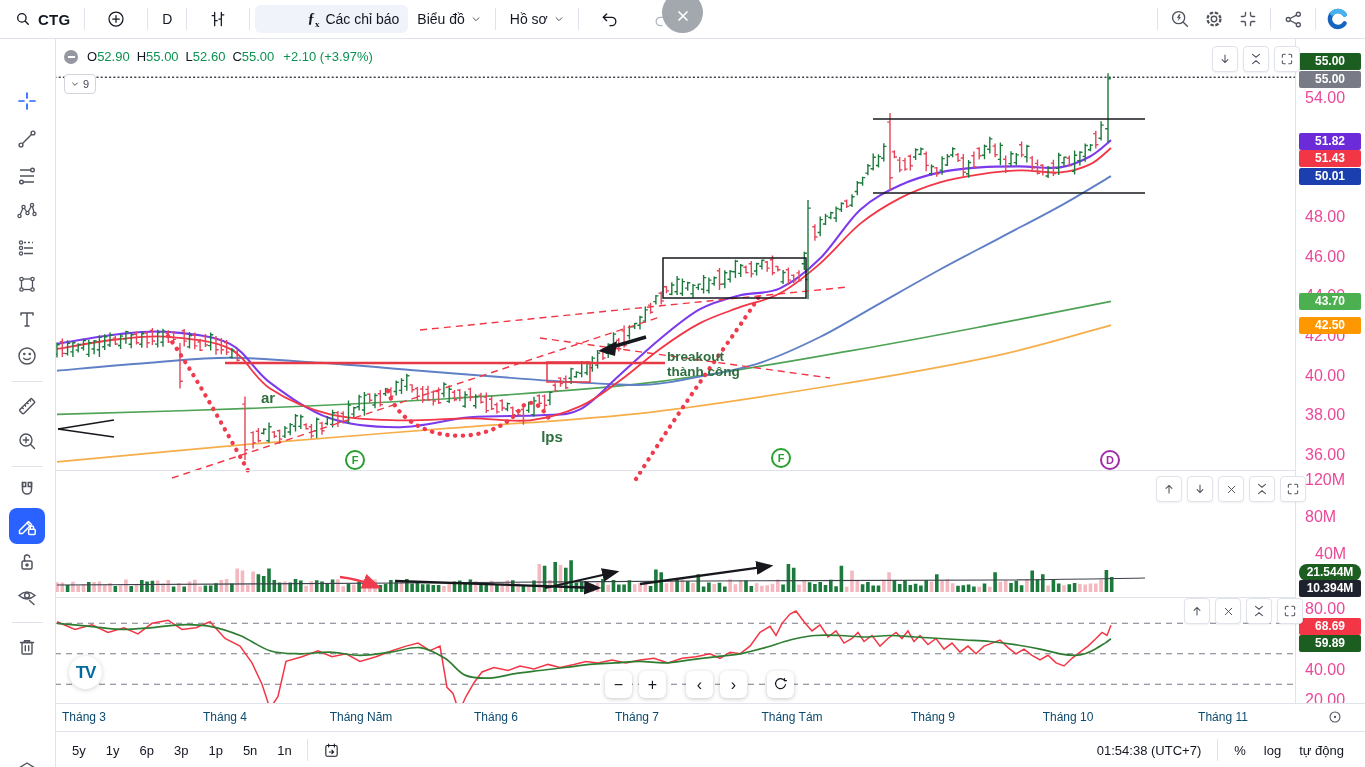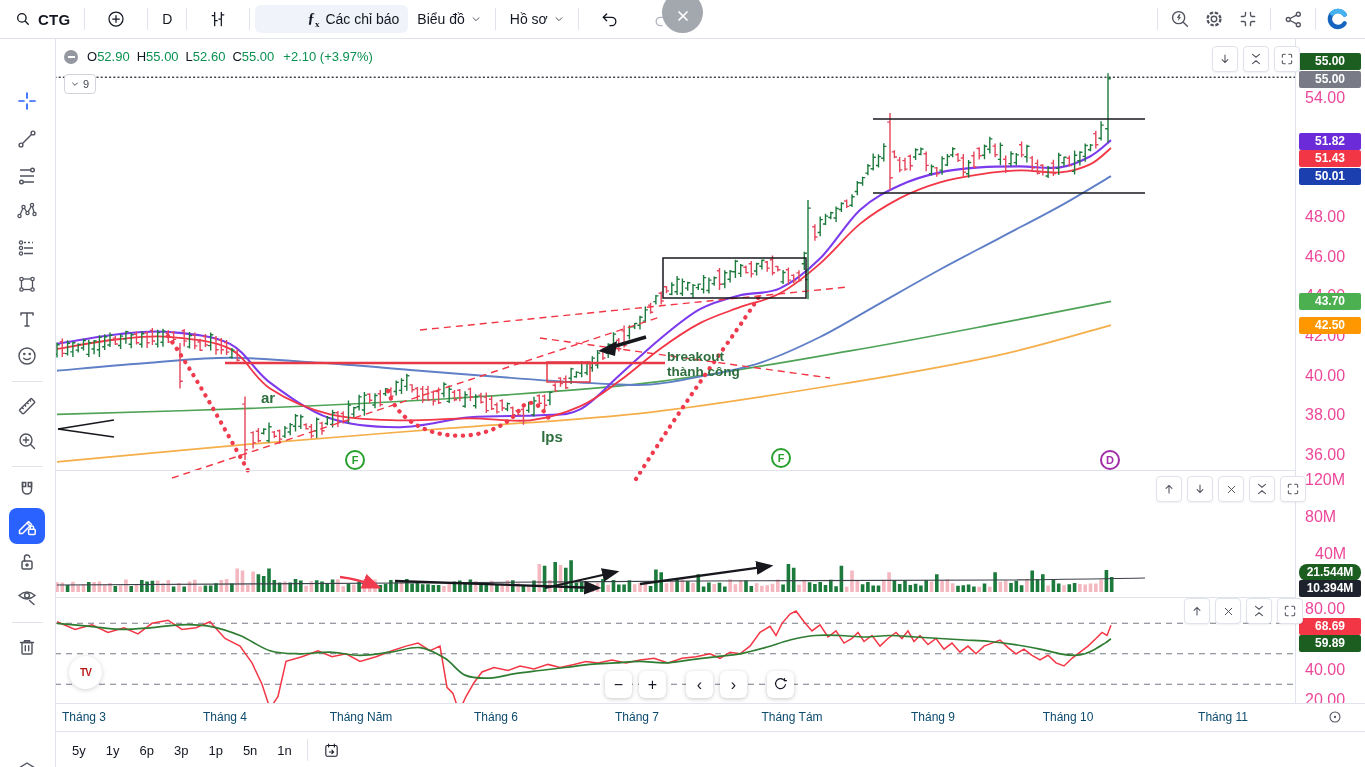--- a/index.html
+++ b/index.html
@@ -50,21 +50,21 @@
   .bb-item{padding:4px 7px;border-radius:5px;cursor:pointer;}
   
   .pane-btns{position:absolute;display:flex;gap:5px;z-index:22;}
   .pbtn{width:24px;height:24px;background:#fff;border:1px solid #e0e3eb;border-radius:4px;box-shadow:0 1px 2px rgba(0,0,0,.06);
         display:flex;align-items:center;justify-content:center;cursor:pointer;}
   .nav-btns{position:absolute;left:605px;top:671px;display:flex;gap:7px;z-index:22;align-items:center;}
   .nbtn{width:27px;height:27px;background:#fff;border-radius:6px;box-shadow:0 1px 4px rgba(0,0,0,.22);display:flex;align-items:center;
         justify-content:center;font-size:16px;color:#131722;cursor:pointer;}
   .nbtn.gapL{margin-left:13px;}
   .tvlogo{position:absolute;left:69px;top:656px;width:33px;height:33px;border-radius:50%;background:#fff;box-shadow:0 1px 5px rgba(0,0,0,.18);
-          display:flex;align-items:center;justify-content:center;font-weight:900;font-size:10px;color:#b91c1c;z-index:22;cursor:pointer;letter-spacing:-1px;}
+          display:flex;align-items:center;justify-content:center;font-weight:900;font-size:17px;color:#0369a1;z-index:22;cursor:pointer;letter-spacing:-1px;}
 </style>
 </head>
 <body>
 
 <div class="stage">
 
   <div class="topbar">
     <div class="tb-btn sym">
       <span>
         <svg width="18" height="18" viewBox="0 0 24 24" fill="none" stroke="#131722" stroke-width="1.8" stroke-linecap="round">
@@ -534,15 +534,22 @@
         <span class="rng">5n</span>
         <span class="rng">1n</span>
       </span>
     <div class="tb-sep" style="margin:0 8px;"></div>
     <div class="bb-item">
       <svg width="17" height="17" viewBox="0 0 24 24" fill="none" stroke="#131722" stroke-width="1.5" stroke-linecap="round">
           <rect x="4" y="5" width="16" height="15" rx="2"></rect>
           <path d="M8 3v4 M16 3v4 M9 14h6 M12.5 11.5 15 14l-2.5 2.5"></path>
         </svg>
     </div>
+    <div class="bb-right">
+      <span class="bb-item">01:54:38 (UTC+7)</span>
+      <div class="tb-sep"></div>
+      <span class="bb-item">%</span>
+      <span class="bb-item">log</span>
+      <span class="bb-item">tự động</span>
+    </div>
   </div>
 
 </div>
 
 </body></html>

